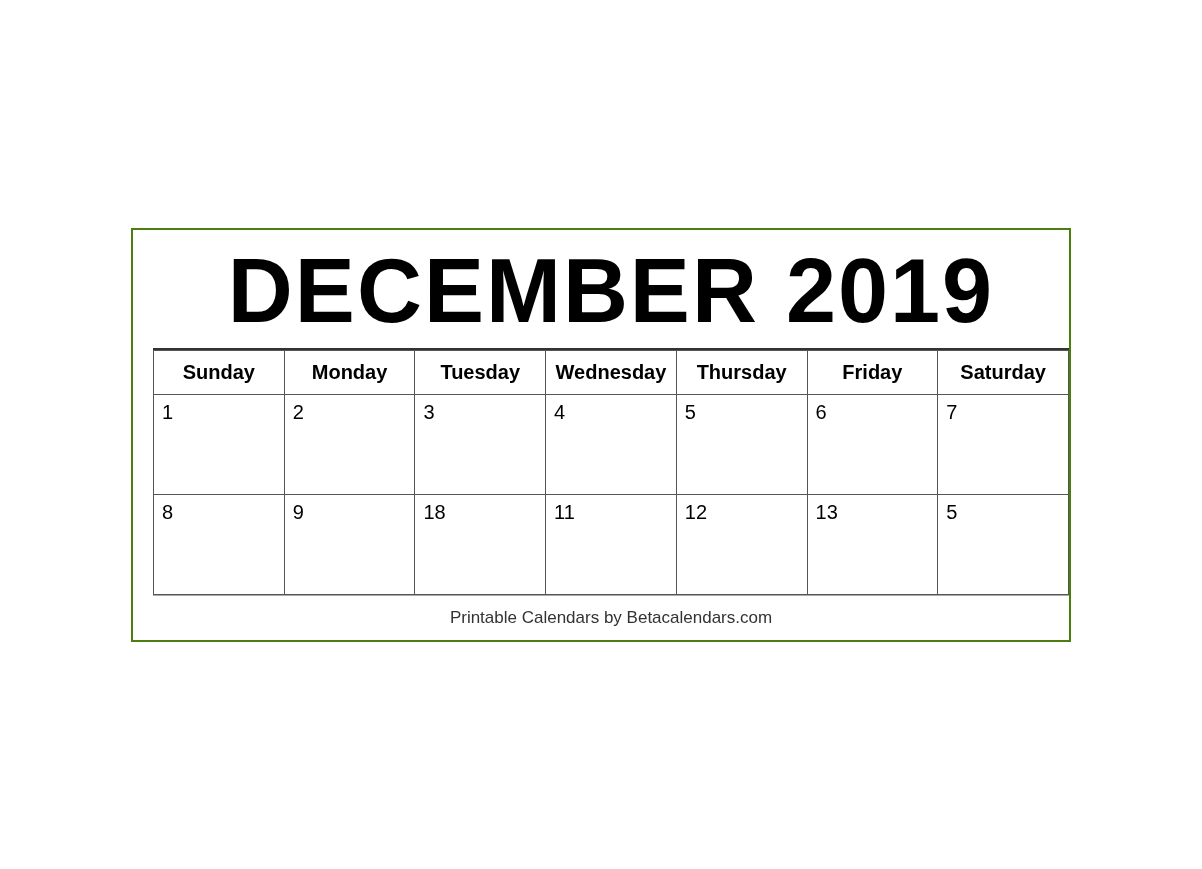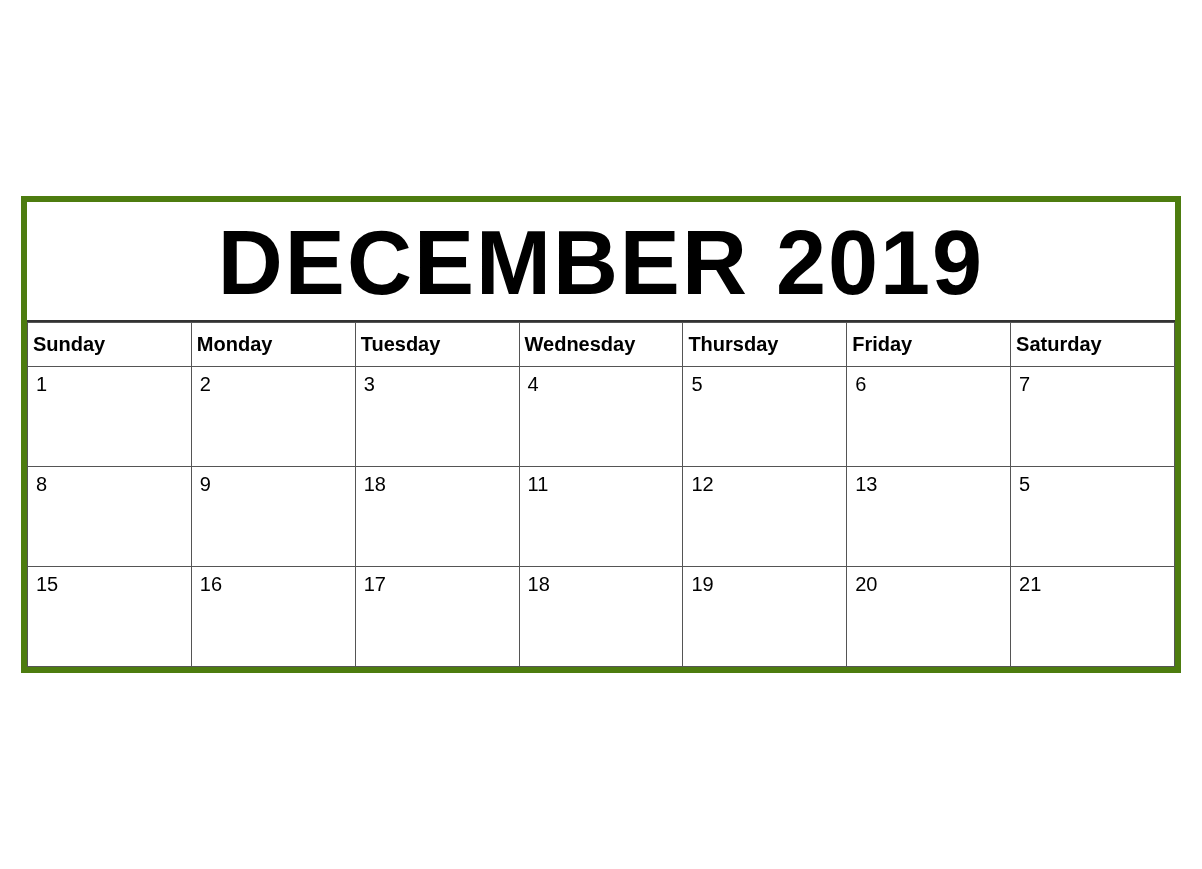--- a/index.html
+++ b/index.html
@@ -11,44 +11,45 @@
     body {
       background: #fff;
       display: flex;
       justify-content: center;
       align-items: center;
       min-height: 100vh;
       font-family: Arial, sans-serif;
     }
 
     .calendar-wrapper {
-      width: 1160px;
-      border: 6px solid #4d7c0f;
+      width: 940px;
+      border: 2px solid #4d7c0f;
       background: #fff;
+      padding-left: 20px;
     }
 
     .calendar-title {
       text-align: center;
       font-size: 90px;
       font-weight: 900;
       letter-spacing: 2px;
       padding: 10px 0 5px 0;
       font-family: Arial Black, Arial, sans-serif;
       color: #000;
       border-bottom: 2px solid #333;
     }
 
     .calendar-grid {
       width: 100%;
       border-collapse: collapse;
     }
 
     .calendar-grid th {
       border: 1px solid #555;
-      text-align: left;
+      text-align: center;
       padding: 10px 5px;
       font-size: 20px;
       font-weight: bold;
       background: #fff;
       color: #000;
     }
 
     .calendar-grid td {
       border: 1px solid #555;
       width: calc(100% / 7);
@@ -100,24 +101,16 @@
         </tr>
         <tr>
           <td>8</td>
           <td>9</td>
           <td>18</td>
           <td>11</td>
           <td>12</td>
           <td>13</td>
           <td>5</td>
         </tr>
-        <tr>
-          <td>15</td>
-          <td>16</td>
-          <td>17</td>
-          <td>18</td>
-          <td>19</td>
-          <td>20</td>
-          <td>21</td>
-        </tr>
       </tbody>
   </table>
+  <div class="calendar-footer">Printable Calendars by Betacalendars.com</div>
 </div>
 
 </body></html>

